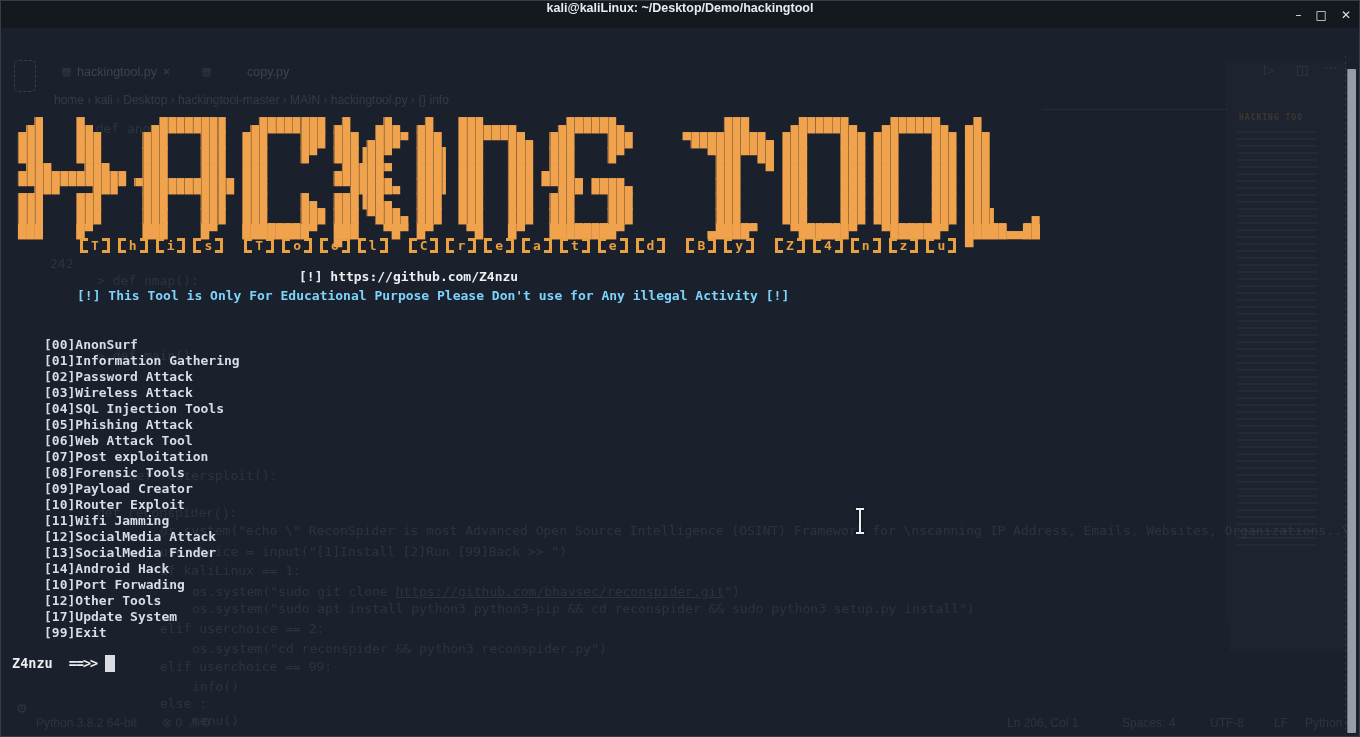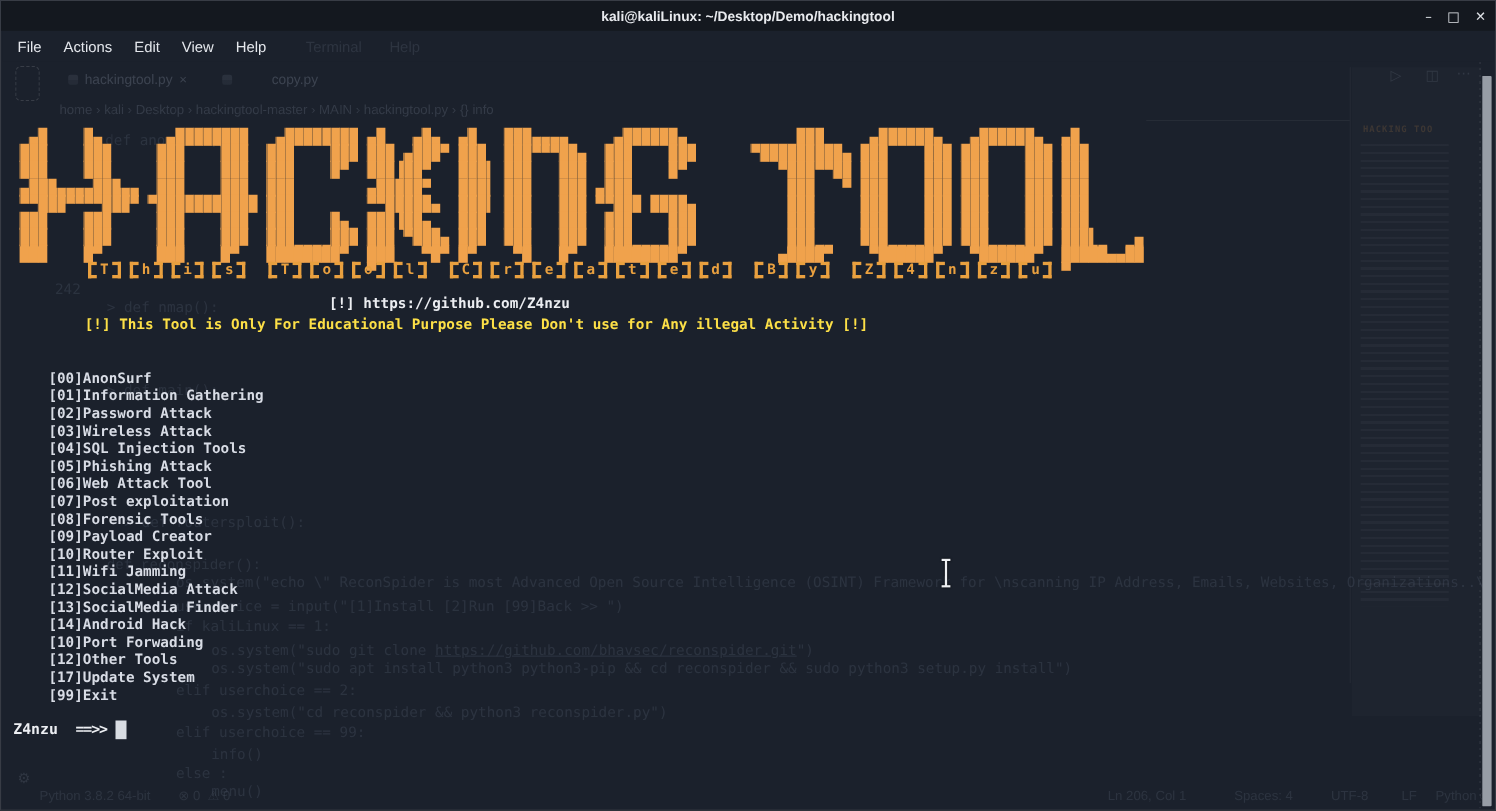--- a/index.html
+++ b/index.html
@@ -1,19 +1,19 @@
 <!DOCTYPE html>
 <html><head>
 <meta charset="utf-8">
 <style>
   html,body{margin:0;padding:0;width:1360px;height:737px;background:#0e1116;overflow:hidden;}
   .window{position:absolute;inset:0;background:#1b212c;border:1px solid #383c45;box-sizing:border-box;}
   
   .titlebar{position:absolute;left:0;top:0;right:0;height:27px;background:#14181f;
-    display:flex;align-items:center;justify-content:center;
+    display:flex;align-items:flex-start;justify-content:center;
     font:600 12.5px "Liberation Sans",sans-serif;color:#e8eaee;}
   .controls{position:absolute;right:8px;top:0;height:27px;display:flex;align-items:center;gap:14px;
     color:#dde0e5;font:12px "DejaVu Sans",sans-serif;}
   .ctrl{cursor:default;line-height:1;}
   
   .menubar{position:absolute;left:1px;top:27px;right:1px;height:28px;background:#1b212c;
     display:flex;align-items:center;padding-left:4px;
     font:13.5px "Liberation Sans",sans-serif;color:#e4e7ec;}
   .menubar-item{padding:4px 10px;}
   .menu-ghost{position:absolute;top:7px;color:#434b59;opacity:.45;font:13.5px "Liberation Sans",sans-serif;}
@@ -55,21 +55,21 @@
   .banner-wrap::after{content:"";position:absolute;inset:0;
     background:repeating-linear-gradient(90deg,rgba(27,33,44,.30) 0 1px,transparent 1px 8.3px);}
   .created-row{position:absolute;left:78px;top:181px;display:flex;align-items:center;height:17px;}
   .cb-word{display:flex;margin-right:13px;}
   .cb-unit{display:flex;align-items:center;margin-right:8px;}
   .cb-lb,.cb-rb{width:8px;height:15px;box-sizing:border-box;border:3px solid #e9a03f;}
   .cb-lb{border-right:none;}
   .cb-rb{border-left:none;}
   .cb-ltr{font:700 13px/15px "DejaVu Sans Mono",monospace;color:#e9a03f;padding:0 3px;}
   .gh-line{position:absolute;left:297px;top:213px;font:700 13px/16px "DejaVu Sans Mono",monospace;color:#eceef2;white-space:pre;text-align:right;}
-  .red-line{position:absolute;font:700 13px/16px "DejaVu Sans Mono",monospace;color:#fde047;white-space:pre;}
+  .red-line{position:absolute;font:700 13px/16px "DejaVu Sans Mono",monospace;color:#7dd3fc;white-space:pre;}
   .red-1{left:75px;top:232px;}
   .red-2{left:42px;top:264px;}
   .tool-menu{position:absolute;left:42px;top:281px;font:600 13px/16px "DejaVu Sans Mono",monospace;color:#d8dce5;}
   .menu-row{white-space:pre;height:16px;}
   .prompt{position:absolute;left:10px;top:598px;display:flex;align-items:center;
     font:700 13.5px/18px "DejaVu Sans Mono",monospace;color:#eceef2;}
   .prompt-arrow{margin-left:16px;letter-spacing:-1px;}
   .cursor-block{width:10px;height:17px;background:#d9dde3;margin-left:8px;}
   
   .ibeam{position:absolute;left:852px;top:452px;width:12px;height:26px;z-index:3;
@@ -85,29 +85,20 @@
 
   <div class="titlebar">
     <span>kali@kaliLinux: ~/Desktop/Demo/hackingtool</span>
     <div class="controls">
       <span class="ctrl">–</span>
       <span class="ctrl">□</span>
       <span class="ctrl">✕</span>
     </div>
   </div>
 
-  <div class="menubar">
-      <span class="menubar-item">File</span>
-      <span class="menubar-item">Actions</span>
-      <span class="menubar-item">Edit</span>
-      <span class="menubar-item">View</span>
-      <span class="menubar-item">Help</span>
-      <span class="menu-ghost" style="left: 276px;">Terminal</span>
-      <span class="menu-ghost" style="left: 352px;">Help</span>
-    </div>
 
   <div class="tbody">
 
     <div class="bg-layer">
       <div class="dashed-ghost"></div>
       <div class="crumb-ghost">home › kali › Desktop › hackingtool-master › MAIN › hackingtool.py › {} info</div>
       <div class="hline-ghost"></div>
       <div class="vline-ghost"></div>
       <div class="minimap-ghost">
         <div class="minimap-banner">HACKING TOO</div>

